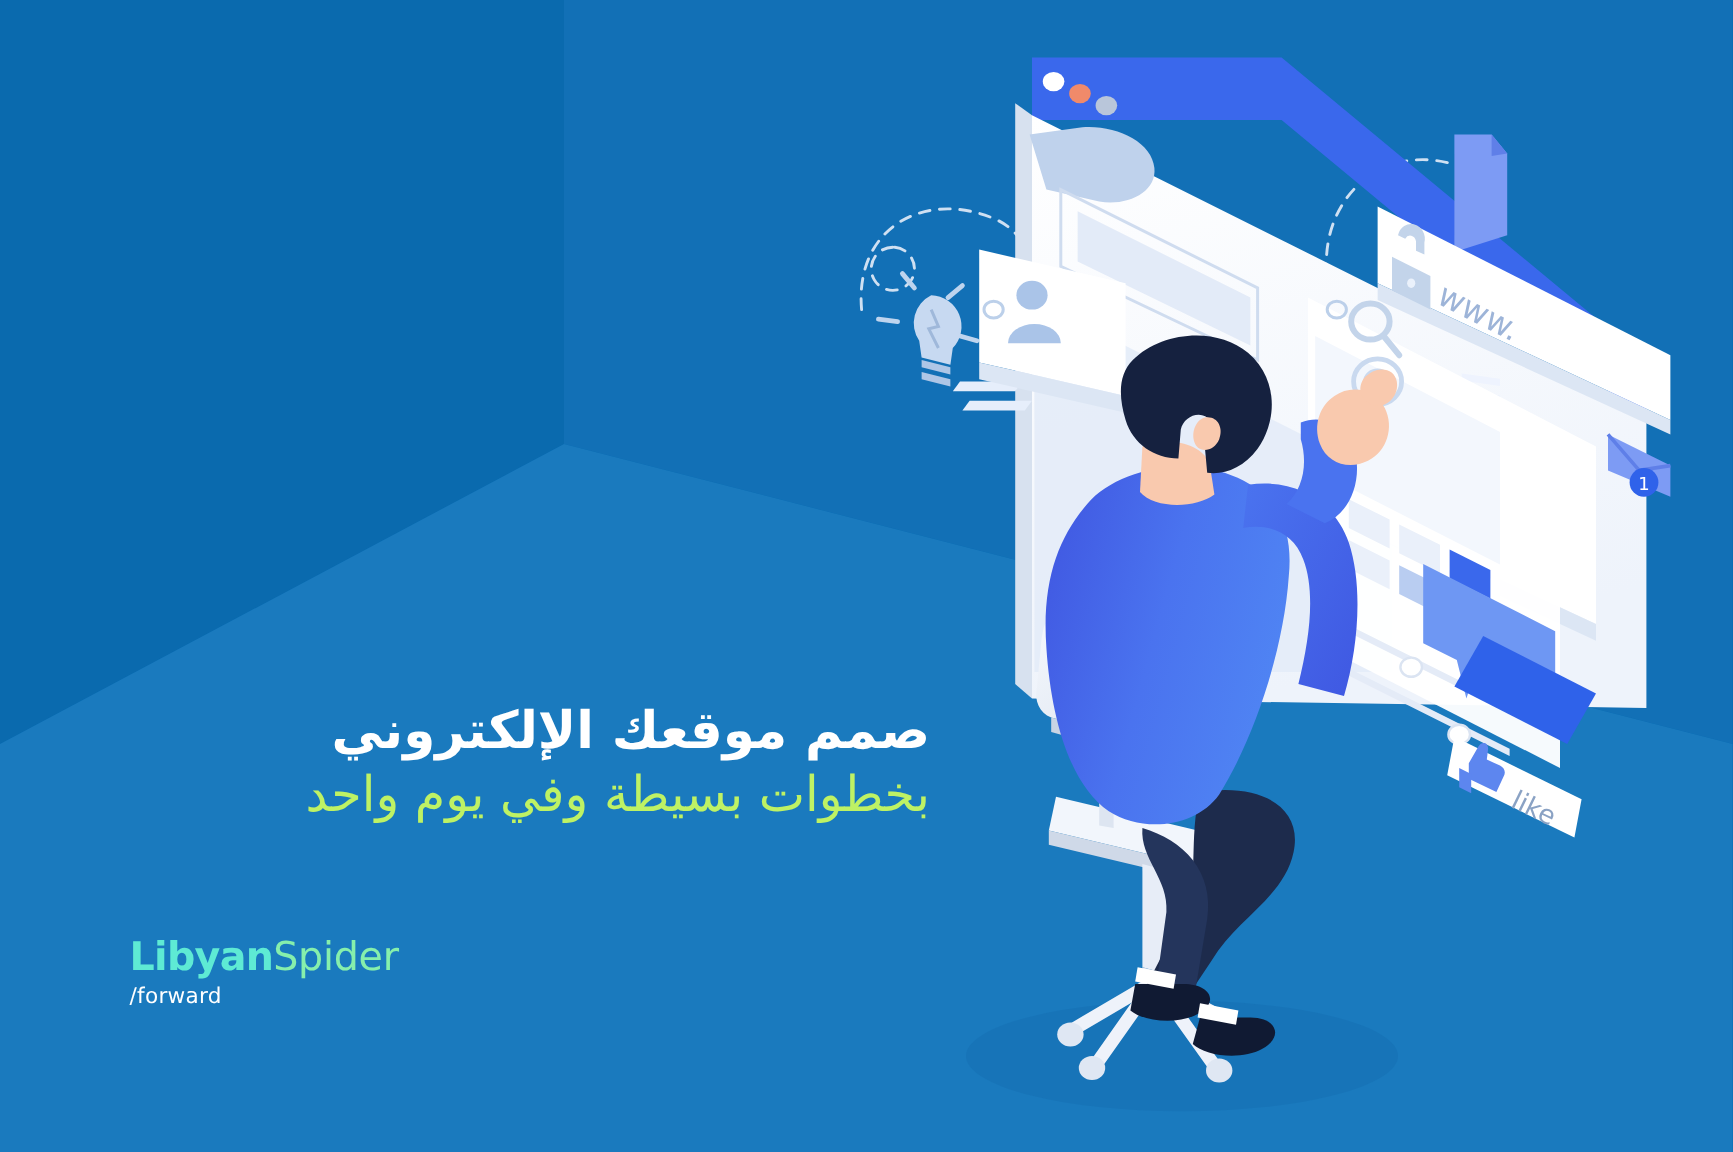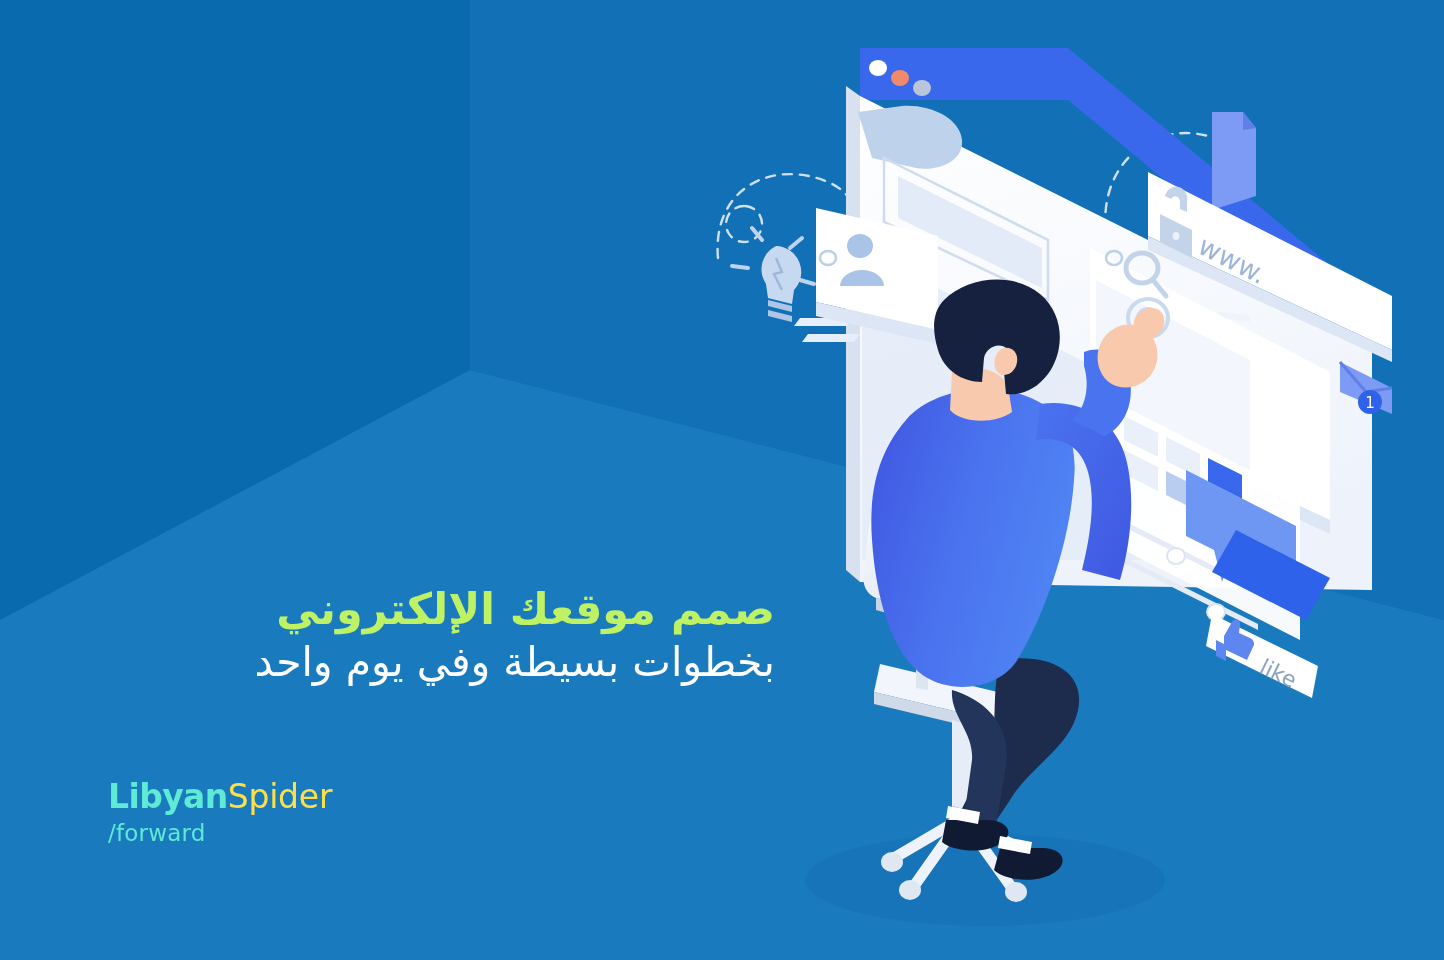--- a/index.html
+++ b/index.html
@@ -10,36 +10,36 @@
   .stage{position:absolute;inset:0;width:1444px;height:960px;overflow:hidden;}
   .layer{position:absolute;inset:0;width:1444px;height:960px;}
   svg.layer{display:block;}
 
   
   .copy{
     position:absolute;left:0;top:585px;width:775px;
     text-align:right;direction:rtl;z-index:40;
   }
   .headline{
-    color:#bef264;font-weight:bold;font-size:43px;line-height:1.16;
+    color:#ffffff;font-weight:bold;font-size:43px;line-height:1.16;
     letter-spacing:0px;margin:0 0 4px 0;white-space:nowrap;
   }
   .subline{
-    color:#ffffff;font-weight:normal;font-size:41px;line-height:1.16;
+    color:#bef264;font-weight:normal;font-size:41px;line-height:1.16;
     margin:0;white-space:nowrap;
   }
 
   .logo{
     position:absolute;left:108px;top:780px;z-index:40;direction:ltr;text-align:left;
   }
   .logo-row{font-size:33px;line-height:1.04;white-space:nowrap;}
   .logo-a{color:#5eead4;font-weight:bold;letter-spacing:-0.6px;}
-  .logo-b{color:#fde047;font-weight:normal;letter-spacing:-0.2px;}
+  .logo-b{color:#86efac;font-weight:normal;letter-spacing:-0.2px;}
   .logo-tag{
-    color:#5eead4;font-size:23px;font-weight:normal;margin-top:6px;
+    color:#ffffff;font-size:18px;font-weight:normal;margin-top:6px;
     letter-spacing:0.2px;white-space:nowrap;
   }
 </style>
 </head>
 <body>
 
 <div class="stage">
 
   <svg class="layer" viewBox="0 0 1444 960" preserveAspectRatio="none">
     <rect x="0" y="0" width="1444" height="960" fill="#0569b0"></rect>

